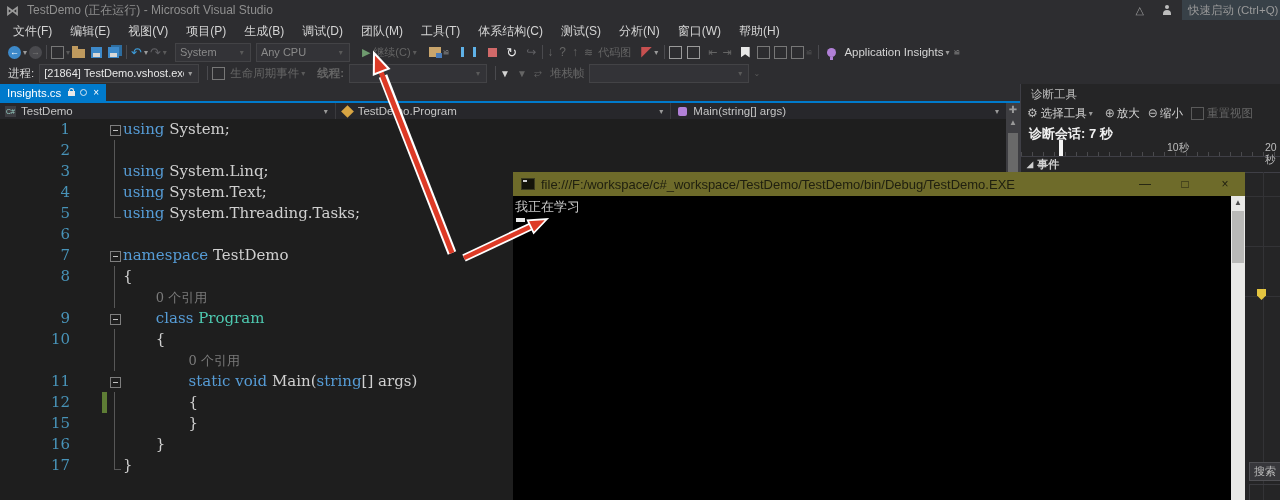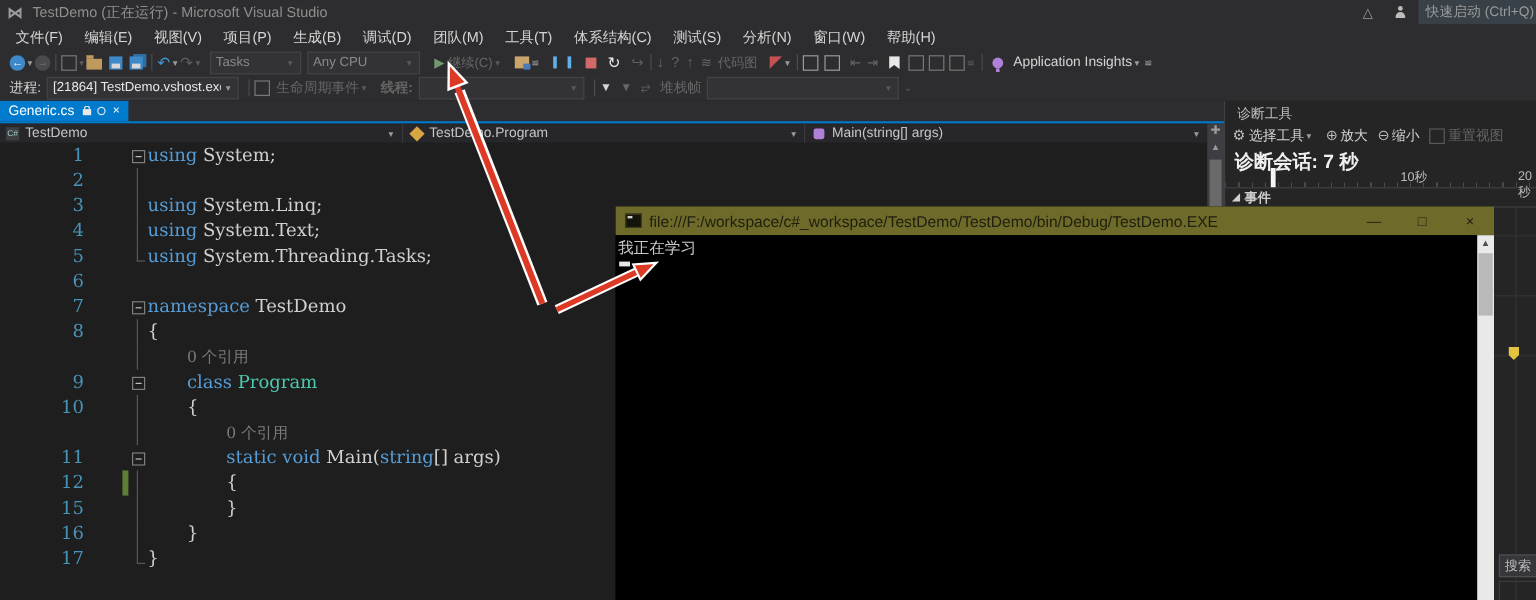--- a/index.html
+++ b/index.html
@@ -92,21 +92,21 @@
   
   #vscroll{left:1006px;top:103px;width:14px;height:397px;background:#3e3e42;}
   #vs-split{position:absolute;left:0;top:0;width:14px;height:14px;color:#9a9a9a;font-size:10px;text-align:center;line-height:14px;}
   #vs-up{position:absolute;left:0;top:15px;width:14px;height:12px;color:#999;font-size:8px;text-align:center;}
   #vs-thumb{position:absolute;left:2px;top:30px;width:10px;height:105px;background:#696969;}
 
   
   #diagpanel{left:1020px;top:84px;width:260px;height:416px;background:#252526;border-left:1px solid #3f3f46;}
   #diag-title{position:absolute;left:10px;top:3px;font-size:11.5px;color:#bdbdbd;}
   #diag-toolbar{position:absolute;left:6px;top:18px;width:250px;height:22px;display:flex;align-items:center;font-size:11.5px;color:#d4d4d4;}
-  #diag-session{position:absolute;left:8px;top:41px;font-size:16px;font-weight:bold;color:#f0f0f0;}
+  #diag-session{position:absolute;left:8px;top:41px;font-size:13px;font-weight:bold;color:#f0f0f0;}
   #ruler{position:absolute;left:0;top:56px;width:260px;height:16px;border-bottom:1px solid #3f3f46;
          background:repeating-linear-gradient(90deg,#4a4a4d 0 1px,transparent 1px 11px);background-size:100% 4px;background-position:0 100%;background-repeat:no-repeat;}
   .ruler-lbl{position:absolute;top:1px;font-size:10.5px;color:#bdbdbd;}
   #timecursor{position:absolute;left:38px;top:56px;width:4px;height:16px;background:#f5f5f5;}
   #events-hdr{position:absolute;left:0;top:72px;width:260px;height:16px;border-bottom:1px solid #3f3f46;
               font-size:11px;color:#cfcfcf;font-weight:bold;display:flex;align-items:center;}
   #events-hdr .tri{font-size:8px;margin:0 4px 0 6px;color:#cfcfcf;}
   #events-area{position:absolute;left:0;top:88px;width:260px;height:328px;}
   .evt-grid{position:absolute;background:#333336;}
   #evt-marker{position:absolute;left:236px;top:117px;width:9px;height:11px;background:#e3c440;
@@ -174,21 +174,21 @@
     <span class="car dis">▾</span>
     <span class="ic folder"></span>
     <span class="ic floppy" style="margin-left:6px;"></span>
     <span class="ic floppy" style="margin-left:6px;box-shadow:3px -2px 0 #2d6da0;"></span>
     <span class="sep" style="margin-left:7px;"></span>
     <span class="ic" style="color:#3d9bd8;font-size:13px;">↶</span>
     <span class="car">▾</span>
     <span class="ic" style="color:#5f5f63;font-size:13px;">↷</span>
     <span class="car dis">▾</span>
     <span class="combo" style="width:66px;margin-left:6px;">
-      <span class="cval">Tasks</span>
+      <span class="cval">System</span>
         <span class="car dis">▾</span>
     </span>
     <span class="combo" style="width:84px;margin-left:5px;">
       <span class="cval">Any CPU</span>
         <span class="car dis">▾</span>
     </span>
     <span class="ic" style="color:#6f9b6f;font-size:11px;margin-left:12px;">▶</span>
     <span class="dis-txt" style="margin-left:3px;">继续(C)</span>
     <span class="car dis">▾</span>
     <span class="ic snapshot" style="margin-left:10px;"></span>
@@ -245,21 +245,21 @@
     <span class="combo" style="width:150px;margin-left:5px;">
       <span class="cval"></span>
         <span class="car dis">▾</span>
     </span>
     <span class="car dis" style="margin-left:4px;">⌄</span>
   </div>
 
   <div class="abs" id="docwell"></div>
   <div class="abs" id="tabstrip">
     <div id="tab-active">
-      <span>Generic.cs</span>
+      <span>Insights.cs</span>
       <span class="lockico"></span>
       <span class="pinico"></span>
       <span class="closex">×</span>
     </div>
   </div>
   <div class="abs" id="accentline"></div>
 
   <div class="abs" id="breadcrumb">
     <div class="crumb">
       <span class="csproj-ico">C#</span>

